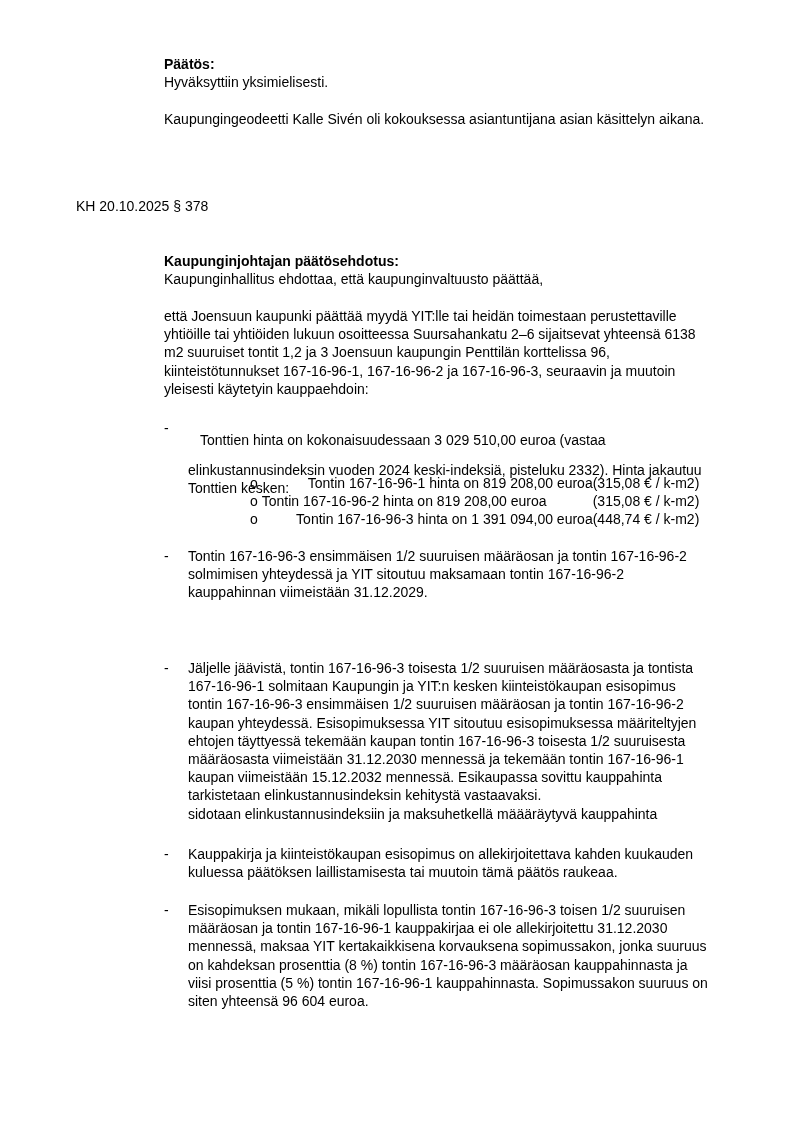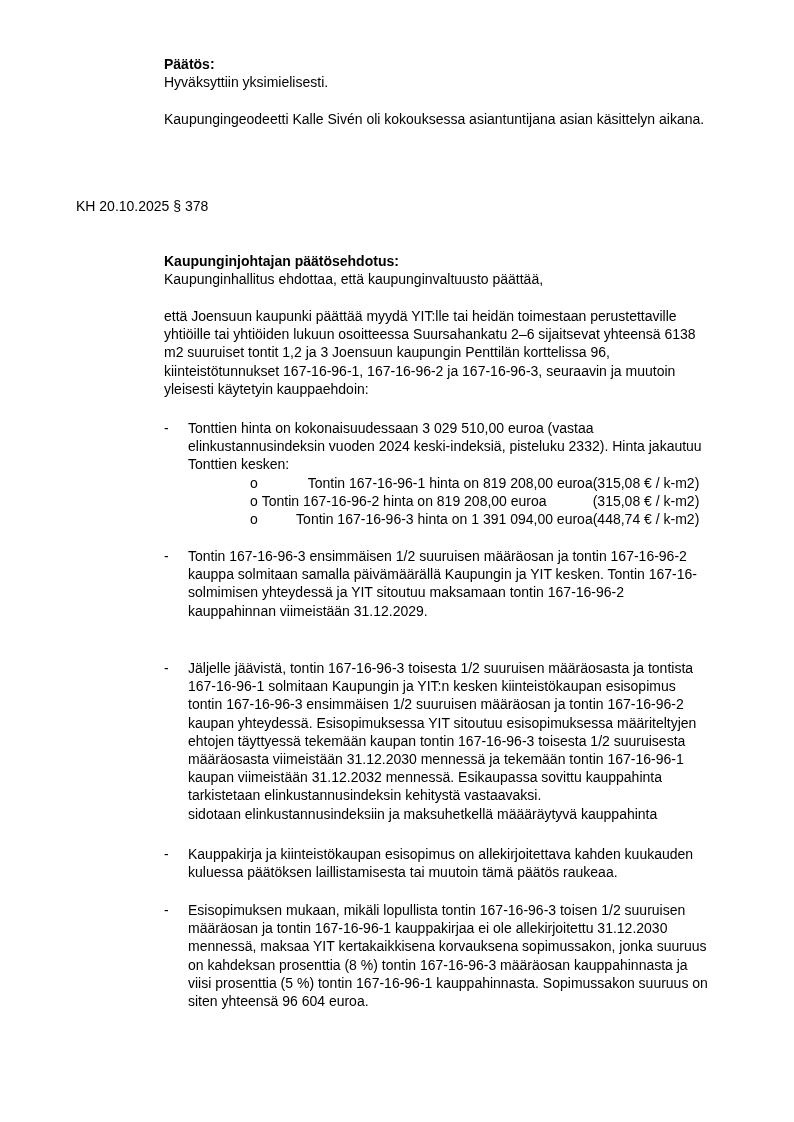--- a/index.html
+++ b/index.html
@@ -34,21 +34,21 @@
     <p>että Joensuun kaupunki päättää myydä YIT:lle tai heidän toimestaan perustettaville</p>
     <p>yhtiöille tai yhtiöiden lukuun osoitteessa Suursahankatu 2–6 sijaitsevat yhteensä 6138</p>
     <p>m2 suuruiset tontit 1,2 ja 3 Joensuun kaupungin Penttilän korttelissa 96,</p>
     <p>kiinteistötunnukset 167-16-96-1, 167-16-96-2 ja 167-16-96-3, seuraavin ja muutoin</p>
     <p>yleisesti käytetyin kauppaehdoin:</p>
   </div>
 
   <div class="item" style="top:419px;">
     <span class="dash">-</span>
     <div class="txt">
-      <p style="margin:0">Tonttien hinta on kokonaisuudessaan 3 029 510,00 euroa (vastaa</p>
+      <p style="margin:12px">Tonttien hinta on kokonaisuudessaan 3 029 510,00 euroa (vastaa</p>
       <p style="margin:0">elinkustannusindeksin vuoden 2024 keski-indeksiä, pisteluku 2332). Hinta jakautuu</p>
       <p style="margin:0">Tonttien kesken:</p>
     </div>
   </div>
 
   <div class="sub" style="top:474px;text-align:right;">
     <span>o</span>
     <span class="price">Tontin 167-16-96-1 hinta on 819 208,00 euroa</span><span>(315,08 € / k-m2)</span>
   </div>
   <div class="sub" style="top:492px;">
@@ -57,36 +57,35 @@
   </div>
   <div class="sub" style="top:510px;text-align:right;">
     <span>o</span>
     <span class="price">Tontin 167-16-96-3 hinta on 1 391 094,00 euroa</span><span>(448,74 € / k-m2)</span>
   </div>
 
   <div class="item" style="top:547px;">
     <span class="dash">-</span>
     <div class="txt">
       <p style="margin:0">Tontin 167-16-96-3 ensimmäisen 1/2 suuruisen määräosan ja tontin 167-16-96-2</p>
-      <p style="margin:0">kauppa solmitaan samalla päivämäärällä Kaupungin ja YIT kesken. Tontin 167-16-</p>
       <p style="margin:0">solmimisen yhteydessä ja YIT sitoutuu maksamaan tontin 167-16-96-2</p>
       <p style="margin:0">kauppahinnan viimeistään 31.12.2029.</p>
     </div>
   </div>
 
   <div class="item" style="top:659px;">
     <span class="dash">-</span>
     <div class="txt">
       <p style="margin:0">Jäljelle jäävistä, tontin 167-16-96-3 toisesta 1/2 suuruisen määräosasta ja tontista</p>
       <p style="margin:0">167-16-96-1 solmitaan Kaupungin ja YIT:n kesken kiinteistökaupan esisopimus</p>
       <p style="margin:0">tontin 167-16-96-3 ensimmäisen 1/2 suuruisen määräosan ja tontin 167-16-96-2</p>
       <p style="margin:0">kaupan yhteydessä. Esisopimuksessa YIT sitoutuu esisopimuksessa määriteltyjen</p>
       <p style="margin:0">ehtojen täyttyessä tekemään kaupan tontin 167-16-96-3 toisesta 1/2 suuruisesta</p>
       <p style="margin:0">määräosasta viimeistään 31.12.2030 mennessä ja tekemään tontin 167-16-96-1</p>
-      <p style="margin:0">kaupan viimeistään 31.12.2032 mennessä. Esikaupassa sovittu kauppahinta</p>
+      <p style="margin:0">kaupan viimeistään 15.12.2032 mennessä. Esikaupassa sovittu kauppahinta</p>
       <p style="margin:0">tarkistetaan elinkustannusindeksin kehitystä vastaavaksi.</p>
       <p style="margin:0">sidotaan elinkustannusindeksiin ja maksuhetkellä määäräytyvä kauppahinta</p>
     </div>
   </div>
 
   <div class="item" style="top:845px;">
     <span class="dash">-</span>
     <div class="txt">
       <p style="margin:0">Kauppakirja ja kiinteistökaupan esisopimus on allekirjoitettava kahden kuukauden</p>
       <p style="margin:0">kuluessa päätöksen laillistamisesta tai muutoin tämä päätös raukeaa.</p>

